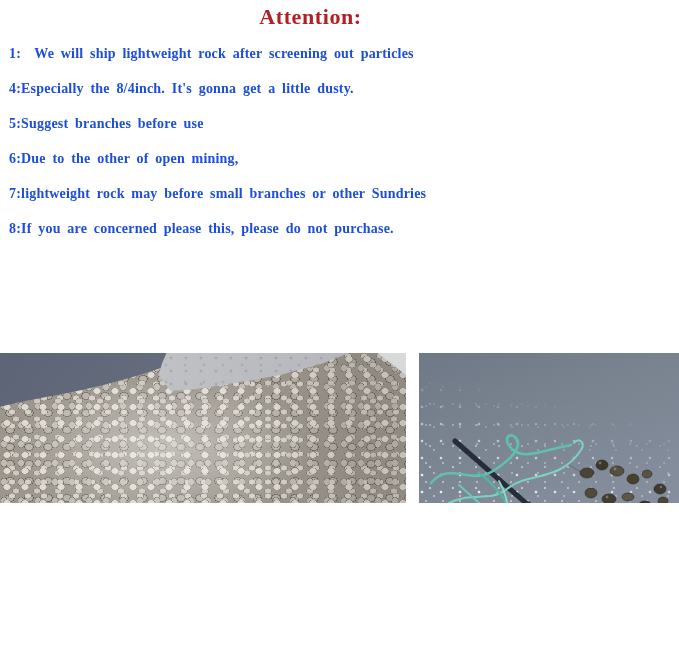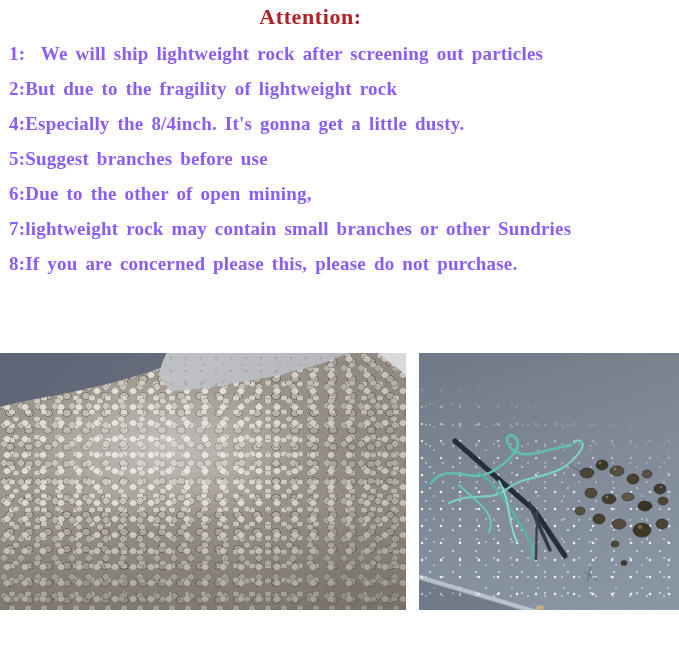--- a/index.html
+++ b/index.html
@@ -1,27 +1,27 @@
 <!DOCTYPE html>
 <html><head>
 <meta charset="utf-8">
 <style>
   html,body{margin:0;padding:0;background:#ffffff;}
   .page{
-    position:relative;width:679px;height:610px;background:#ffffff;overflow:hidden;
+    position:relative;width:679px;height:503px;background:#ffffff;overflow:hidden;
     font-family:"Liberation Serif","DejaVu Serif",serif;
   }
   
   .notice-title{
     position:absolute;top:4px;left:-29px;width:100%;text-align:center;
     font-size:22px;font-weight:bold;color:#b02025;letter-spacing:.6px;
   }
   .notice-lines{position:absolute;top:36px;left:9px;right:2px;}
   .notice-line{
-    height:35px;line-height:35px;font-size:19px;font-weight:bold;color:#8b5cf6;
+    height:35px;line-height:35px;font-size:14px;font-weight:bold;color:#1d4ed8;
     letter-spacing:.2px;word-spacing:3px;white-space:pre;overflow:hidden;
   }
   
   .photos{position:absolute;top:353px;left:0;width:679px;height:316px;display:flex;gap:13px;}
   .photo{position:relative;margin:0;overflow:hidden;flex:none;height:316px;}
   .photo-left{width:406px;}
   .photo-right{width:260px;}
   .layer{position:absolute;inset:0;}
 
   
@@ -95,25 +95,24 @@
 </style>
 </head>
 <body>
 
 <div class="page">
 
   <div class="notice-title">Attention:</div>
 
   <div class="notice-lines">
     <div class="notice-line">1:  We will ship lightweight rock after screening out particles</div>
-    <div class="notice-line">2:But due to the fragility of lightweight rock</div>
     <div class="notice-line">4:Especially the 8/4inch. It's gonna get a little dusty.</div>
     <div class="notice-line">5:Suggest branches before use</div>
     <div class="notice-line">6:Due to the other of open mining,</div>
-    <div class="notice-line">7:lightweight rock may contain small branches or other Sundries</div>
+    <div class="notice-line">7:lightweight rock may before small branches or other Sundries</div>
     <div class="notice-line">8:If you are concerned please this, please do not purchase.</div>
   </div>
 
   <div class="photos">
 
     <figure class="photo photo-left" role="img" aria-label="pile of light gray lightweight rock gravel on concrete floor with gray tarp">
       <div class="layer gravel-texture"></div>
       <div class="layer gravel-light"></div>
       <div class="layer gravel-shade"></div>
       <div class="layer floor-wedge"></div>

